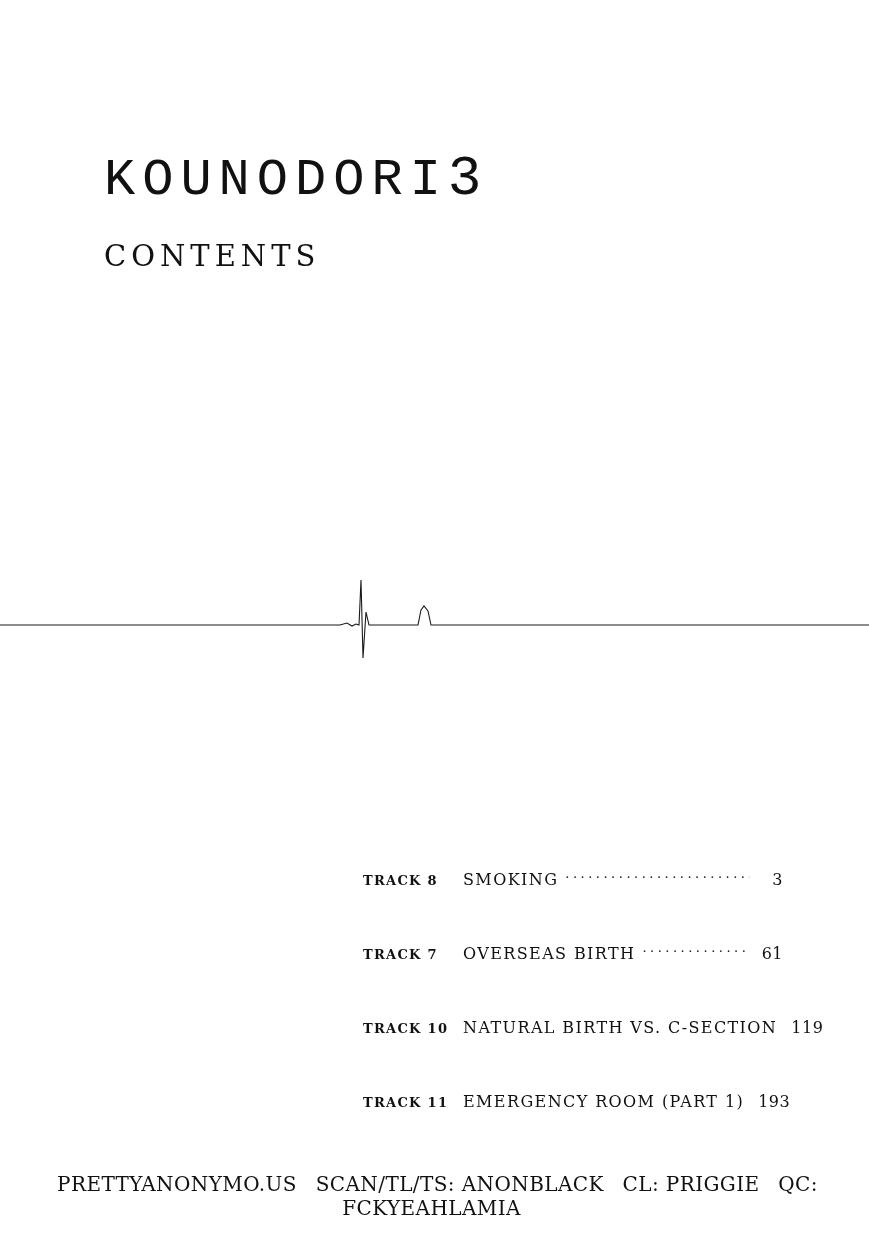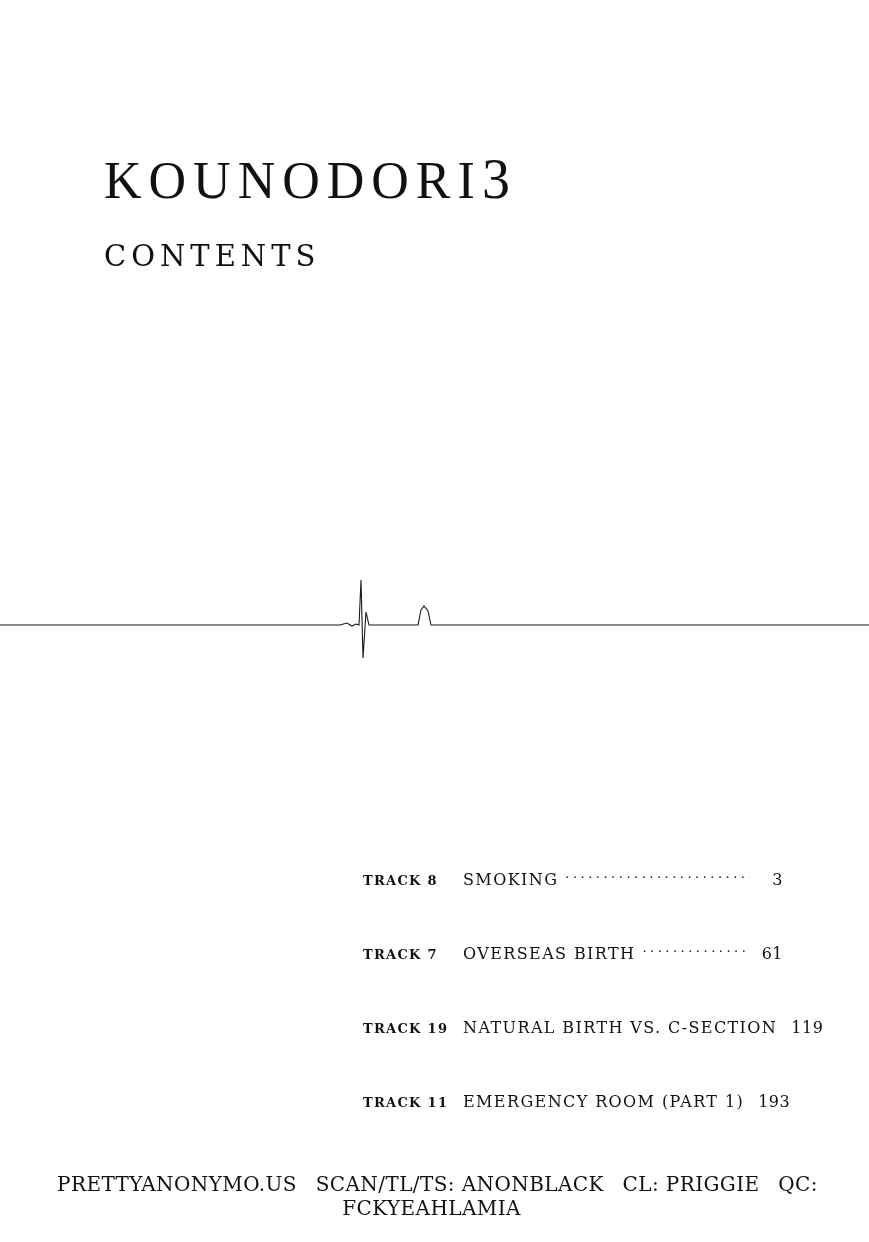--- a/index.html
+++ b/index.html
@@ -21,21 +21,21 @@
     inset: 0;
   }
 
   
   .title-block {
     position: absolute;
     left: 104px;
     top: 150px;
   }
   .main-title {
-    font-family: Liberation Serif, serif;
+    font-family: Liberation Mono, monospace;
     font-size: 52px;
     letter-spacing: 7px;
     font-weight: 400;
     line-height: 1.05;
     color: #111111;
     white-space: nowrap;
   }
   .main-title .vol {
     font-size: 56px;
     letter-spacing: 0;
@@ -150,21 +150,21 @@
     </div>
 
     <div class="toc-row">
       <span class="toc-track">TRACK 7</span>
       <span class="toc-title">OVERSEAS BIRTH</span>
       <span class="toc-leader">········································</span>
       <span class="toc-page">61</span>
     </div>
 
     <div class="toc-row">
-      <span class="toc-track">TRACK 19</span>
+      <span class="toc-track">TRACK 10</span>
       <span class="toc-title">NATURAL BIRTH VS. C-SECTION</span>
       <span class="toc-leader"></span>
       <span class="toc-page">119</span>
     </div>
 
     <div class="toc-row">
       <span class="toc-track">TRACK 11</span>
       <span class="toc-title">EMERGENCY ROOM (PART 1)</span>
       <span class="toc-leader">··········</span>
       <span class="toc-page">193</span>

